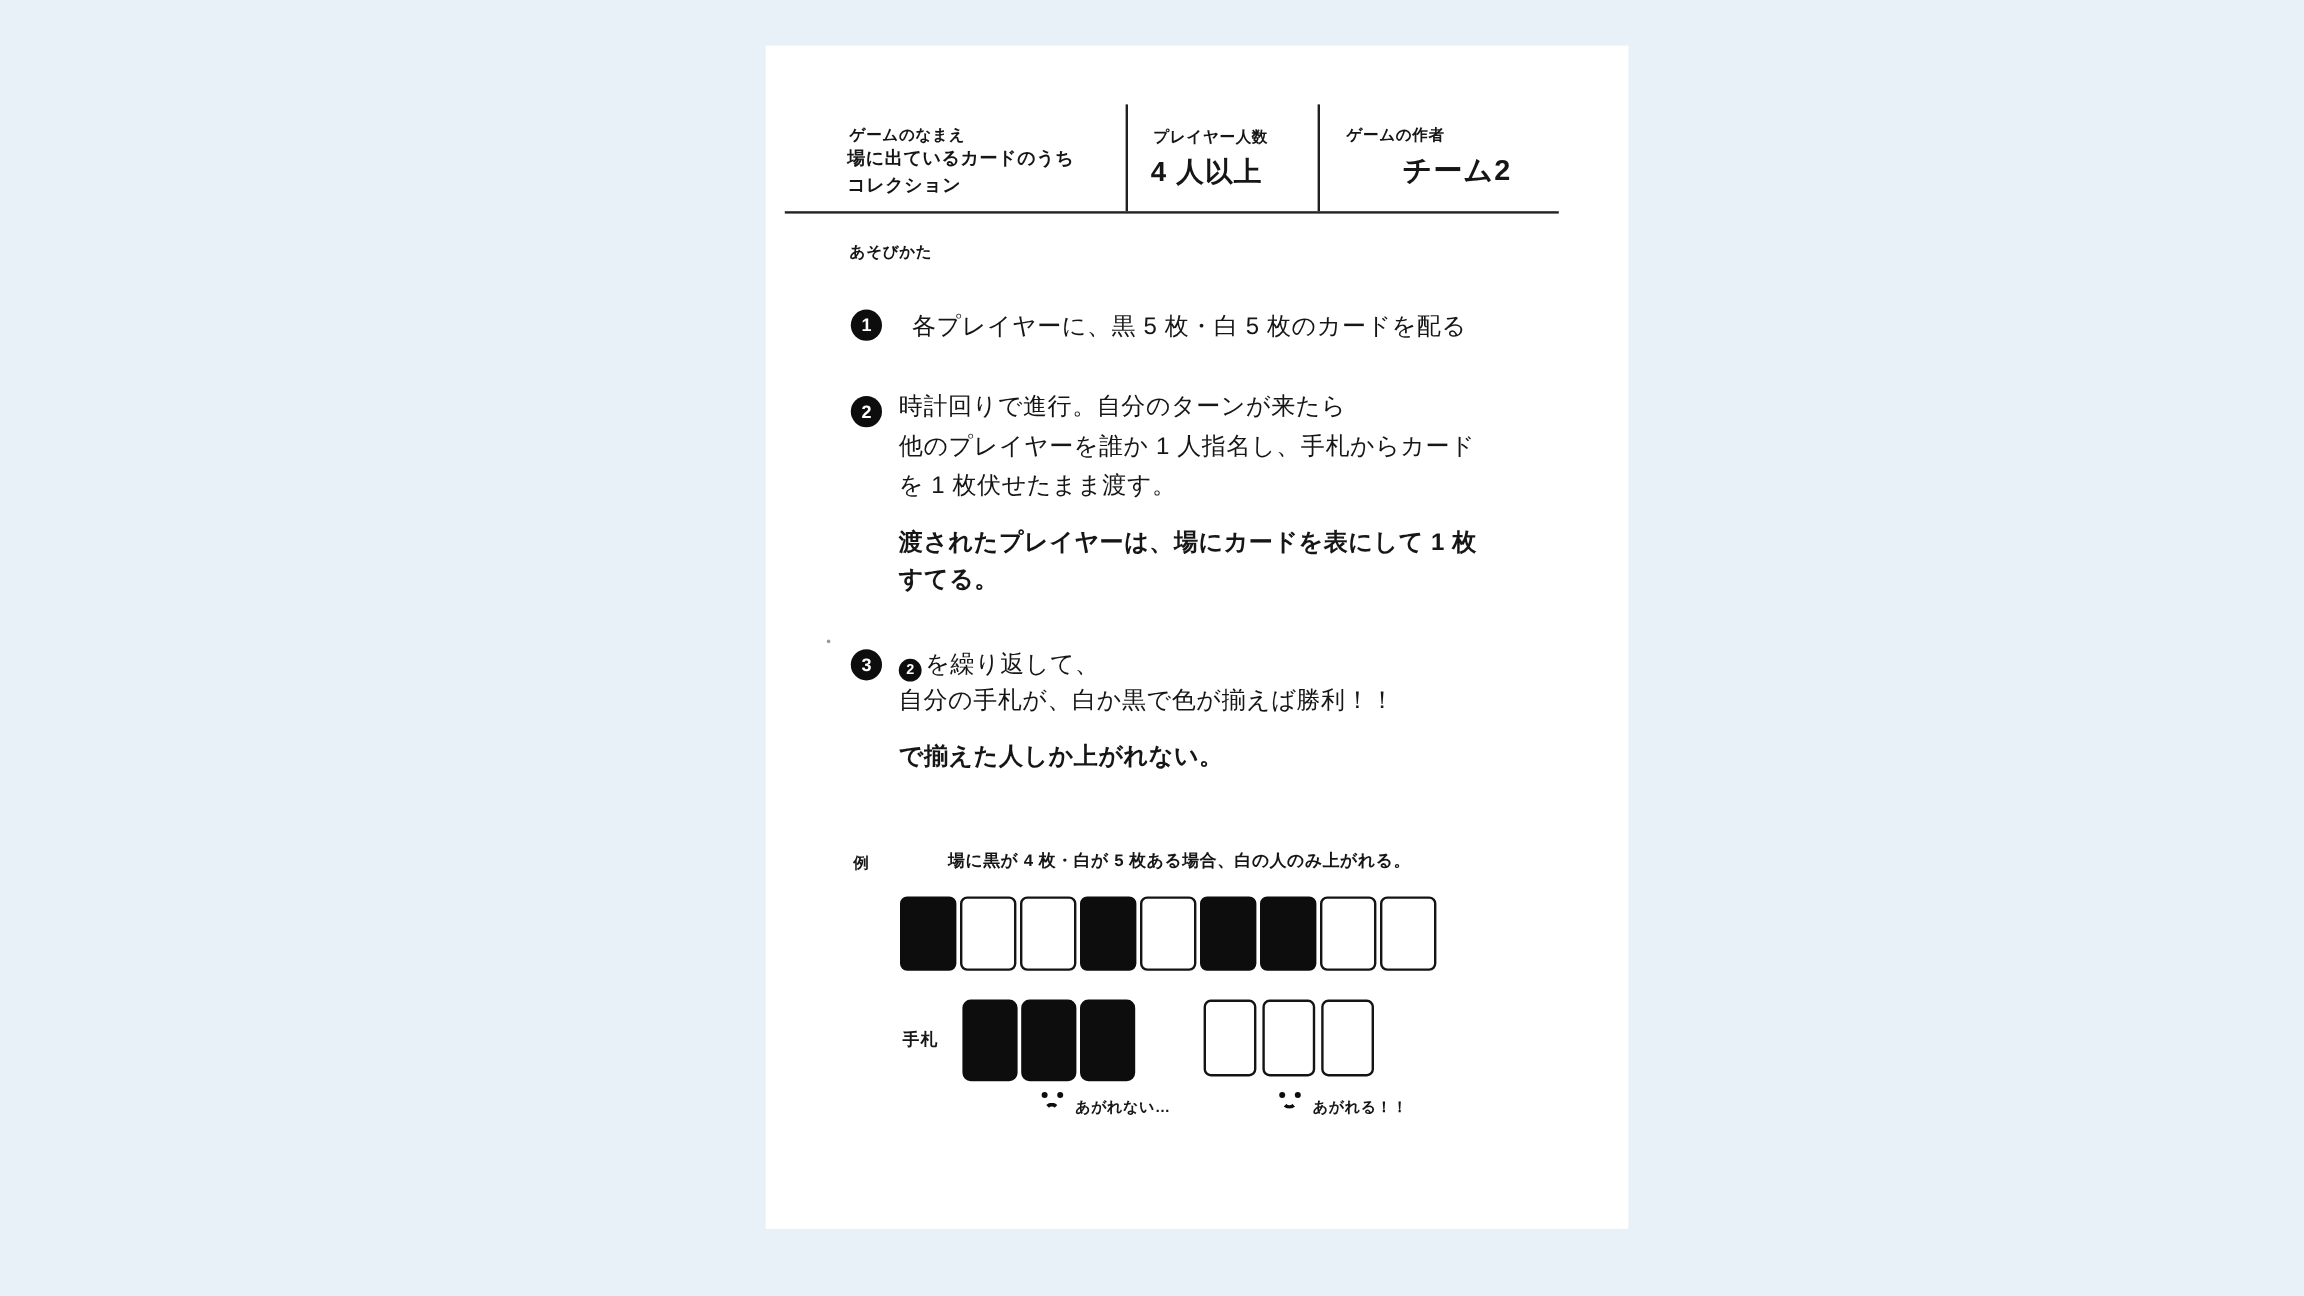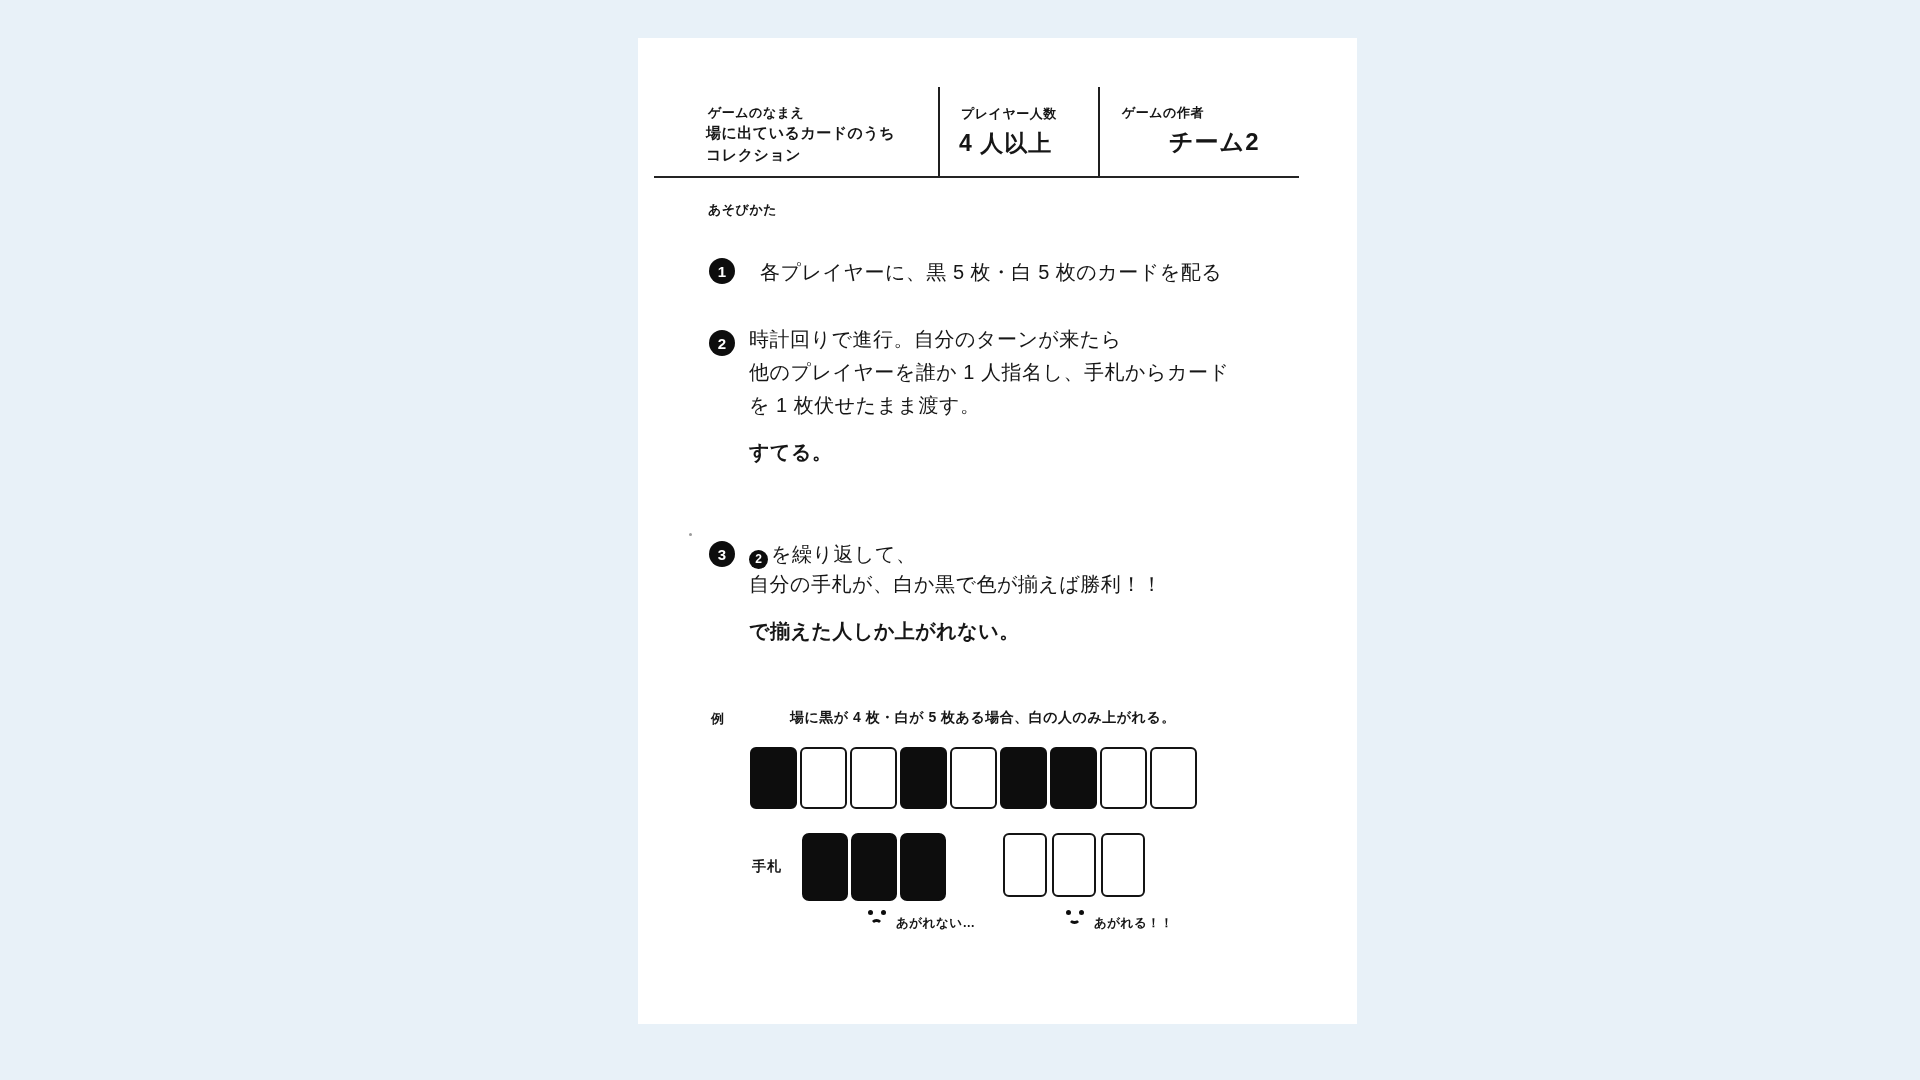--- a/index.html
+++ b/index.html
@@ -89,20 +89,21 @@
     <div>各プレイヤーに、黒 5 枚・白 5 枚のカードを配る</div>
   </div>
 
   <div class="abs badge" style="left:71px;top:292px;">2</div>
   <div class="abs step-text lh33" style="left:111px;top:285px;">
     <div>時計回りで進行。自分のターンが来たら</div>
     <div>他のプレイヤーを誰か 1 人指名し、手札からカード</div>
     <div>を 1 枚伏せたまま渡す。</div>
   </div>
   <div class="abs step-text bold lh31" style="left:111px;top:399px;">
+    <div>渡されたプレイヤーは、場にカードを表にして 1 枚</div>
     <div>すてる。</div>
   </div>
 
   <div class="abs artifact" style="left:51px;top:495px;"></div>
 
   <div class="abs badge" style="left:71px;top:503px;">3</div>
   <div class="abs step-text lh30" style="left:111px;top:501px;">
     <div><span class="inline-badge">2</span><span>を繰り返して、</span></div>
     <div>自分の手札が、白か黒で色が揃えば勝利！！</div>
   </div>

